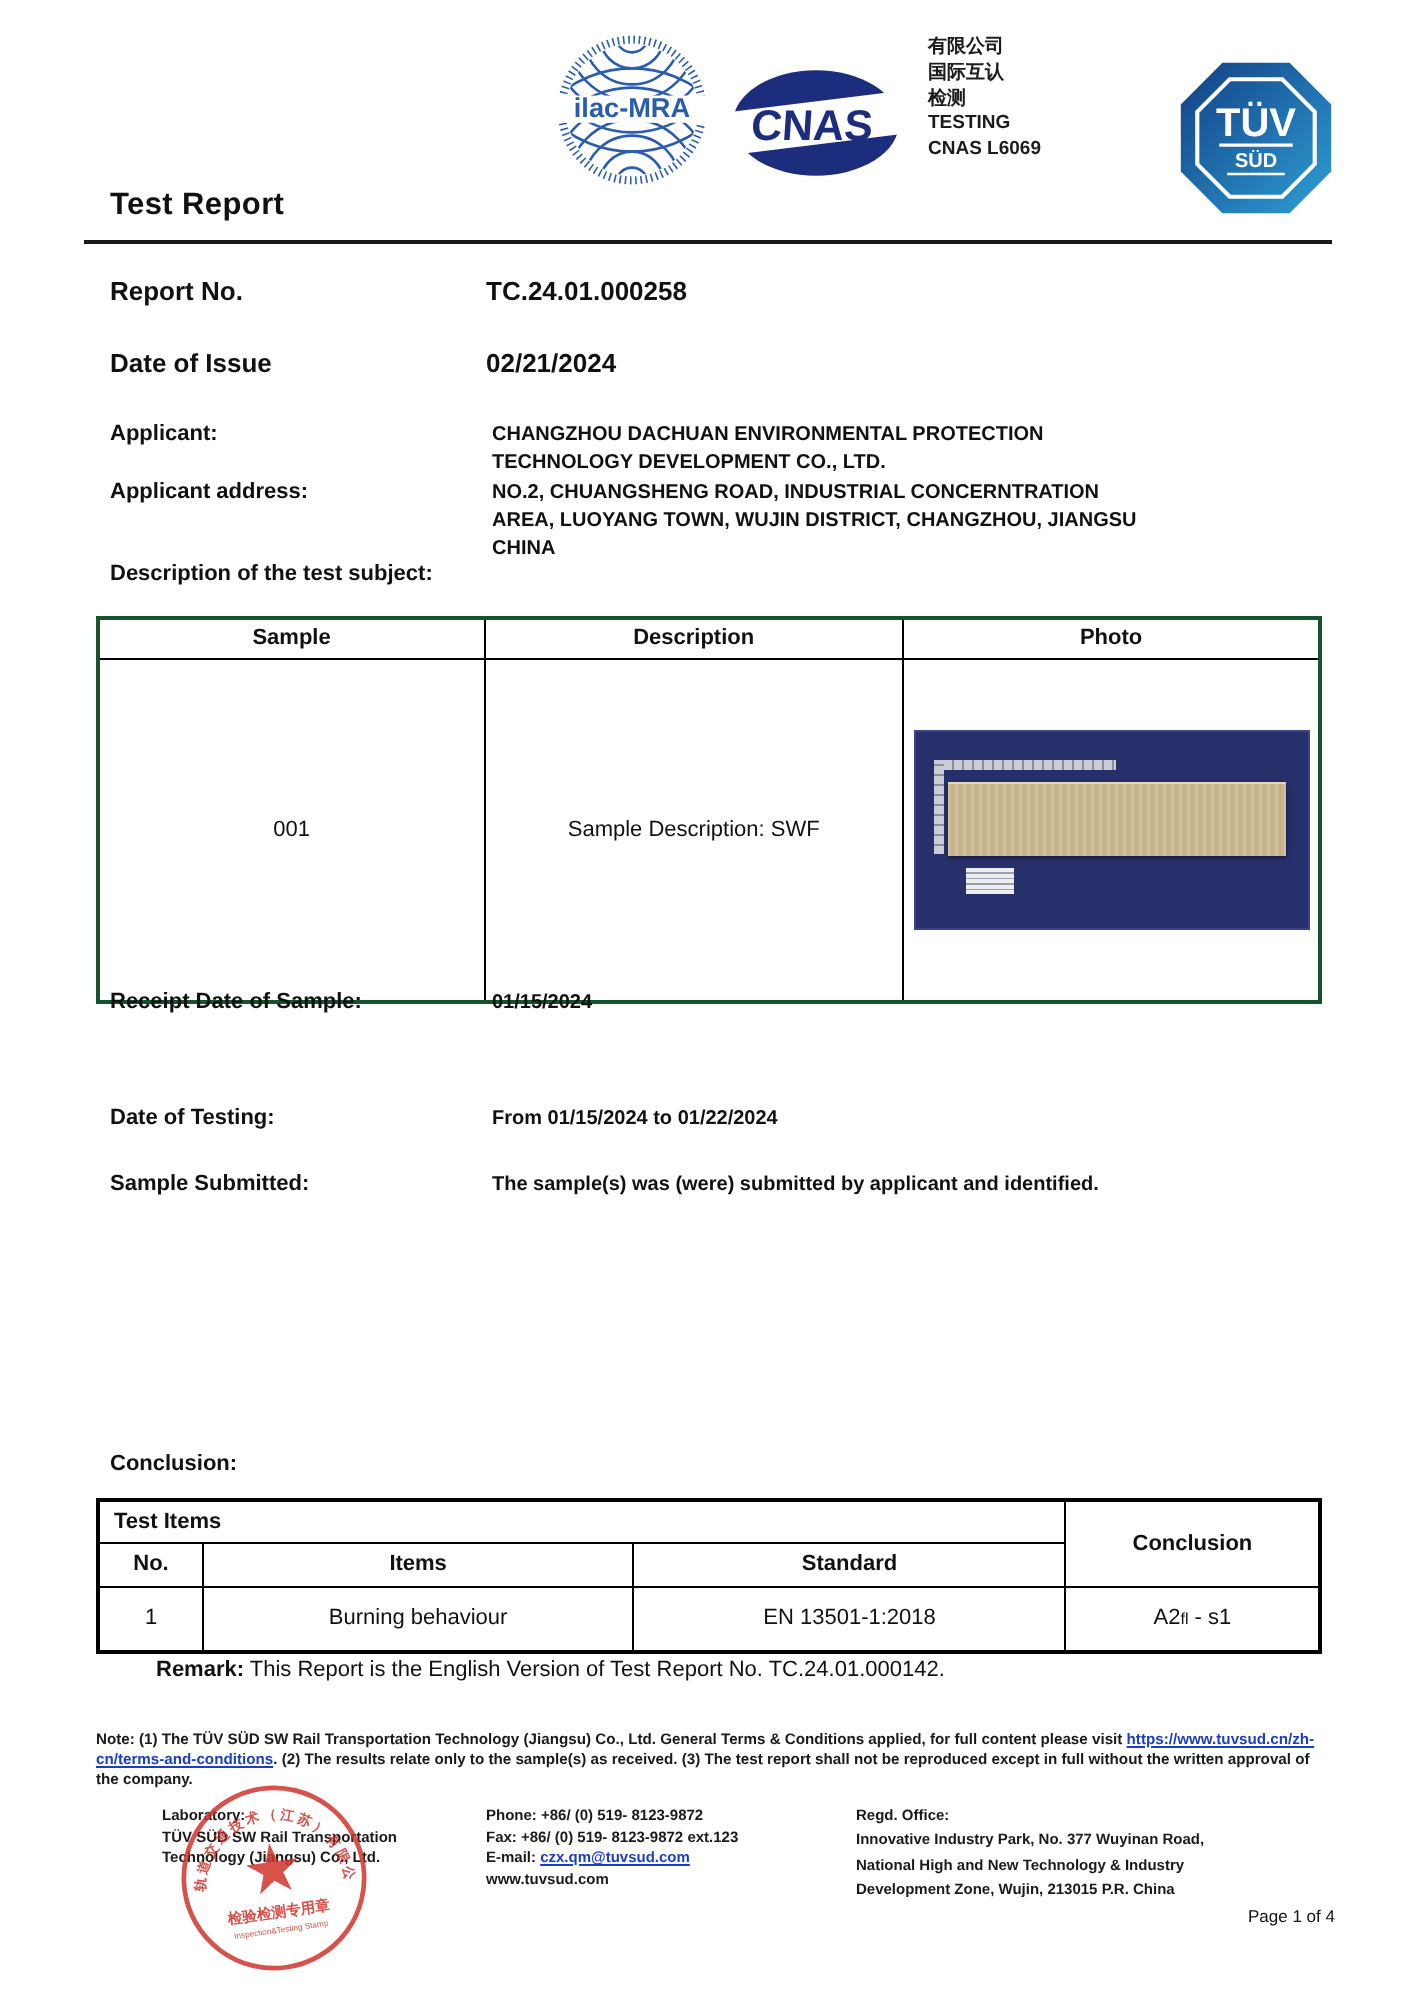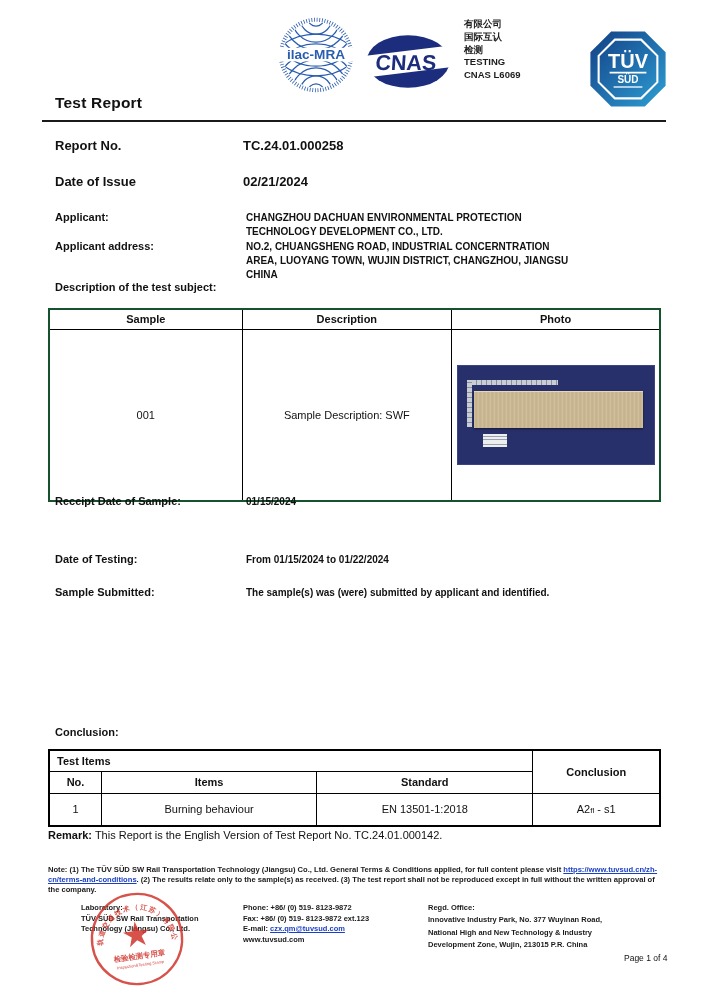--- a/index.html
+++ b/index.html
@@ -2,21 +2,21 @@
 <html><head>
 <meta charset="utf-8">
 <style>
   * { margin:0; padding:0; box-sizing:border-box; }
   html,body { background:#ffffff; }
   body {
     width:705px; height:1000px; position:relative; overflow:hidden;
     font-family:"Liberation Sans", sans-serif; color:#111;
   }
   .abs { position:absolute; }
-  .b { font-weight:bold; }
+  .b { font-weight:bold;margin-left:30px; }
 
   
   #ilac-logo   { left:276px; top:14px;  width:80px; height:82px; }
   #cnas-logo   { left:366px; top:34px;  width:84px; height:55px; }
   #acc-text    { left:464px; top:18px;  font-size:9.5px; font-weight:bold; line-height:12.8px; color:#1c1c1c; }
   #tuv-logo    { left:588px; top:29px;  width:80px; height:80px; }
 
   
   #page-title  { left:55px; top:94px; font-size:15.5px; font-weight:bold; letter-spacing:.2px; }
   #title-rule  { left:42px; top:120px; width:624px; border-top:2px solid #1a1a1a; height:0; }

